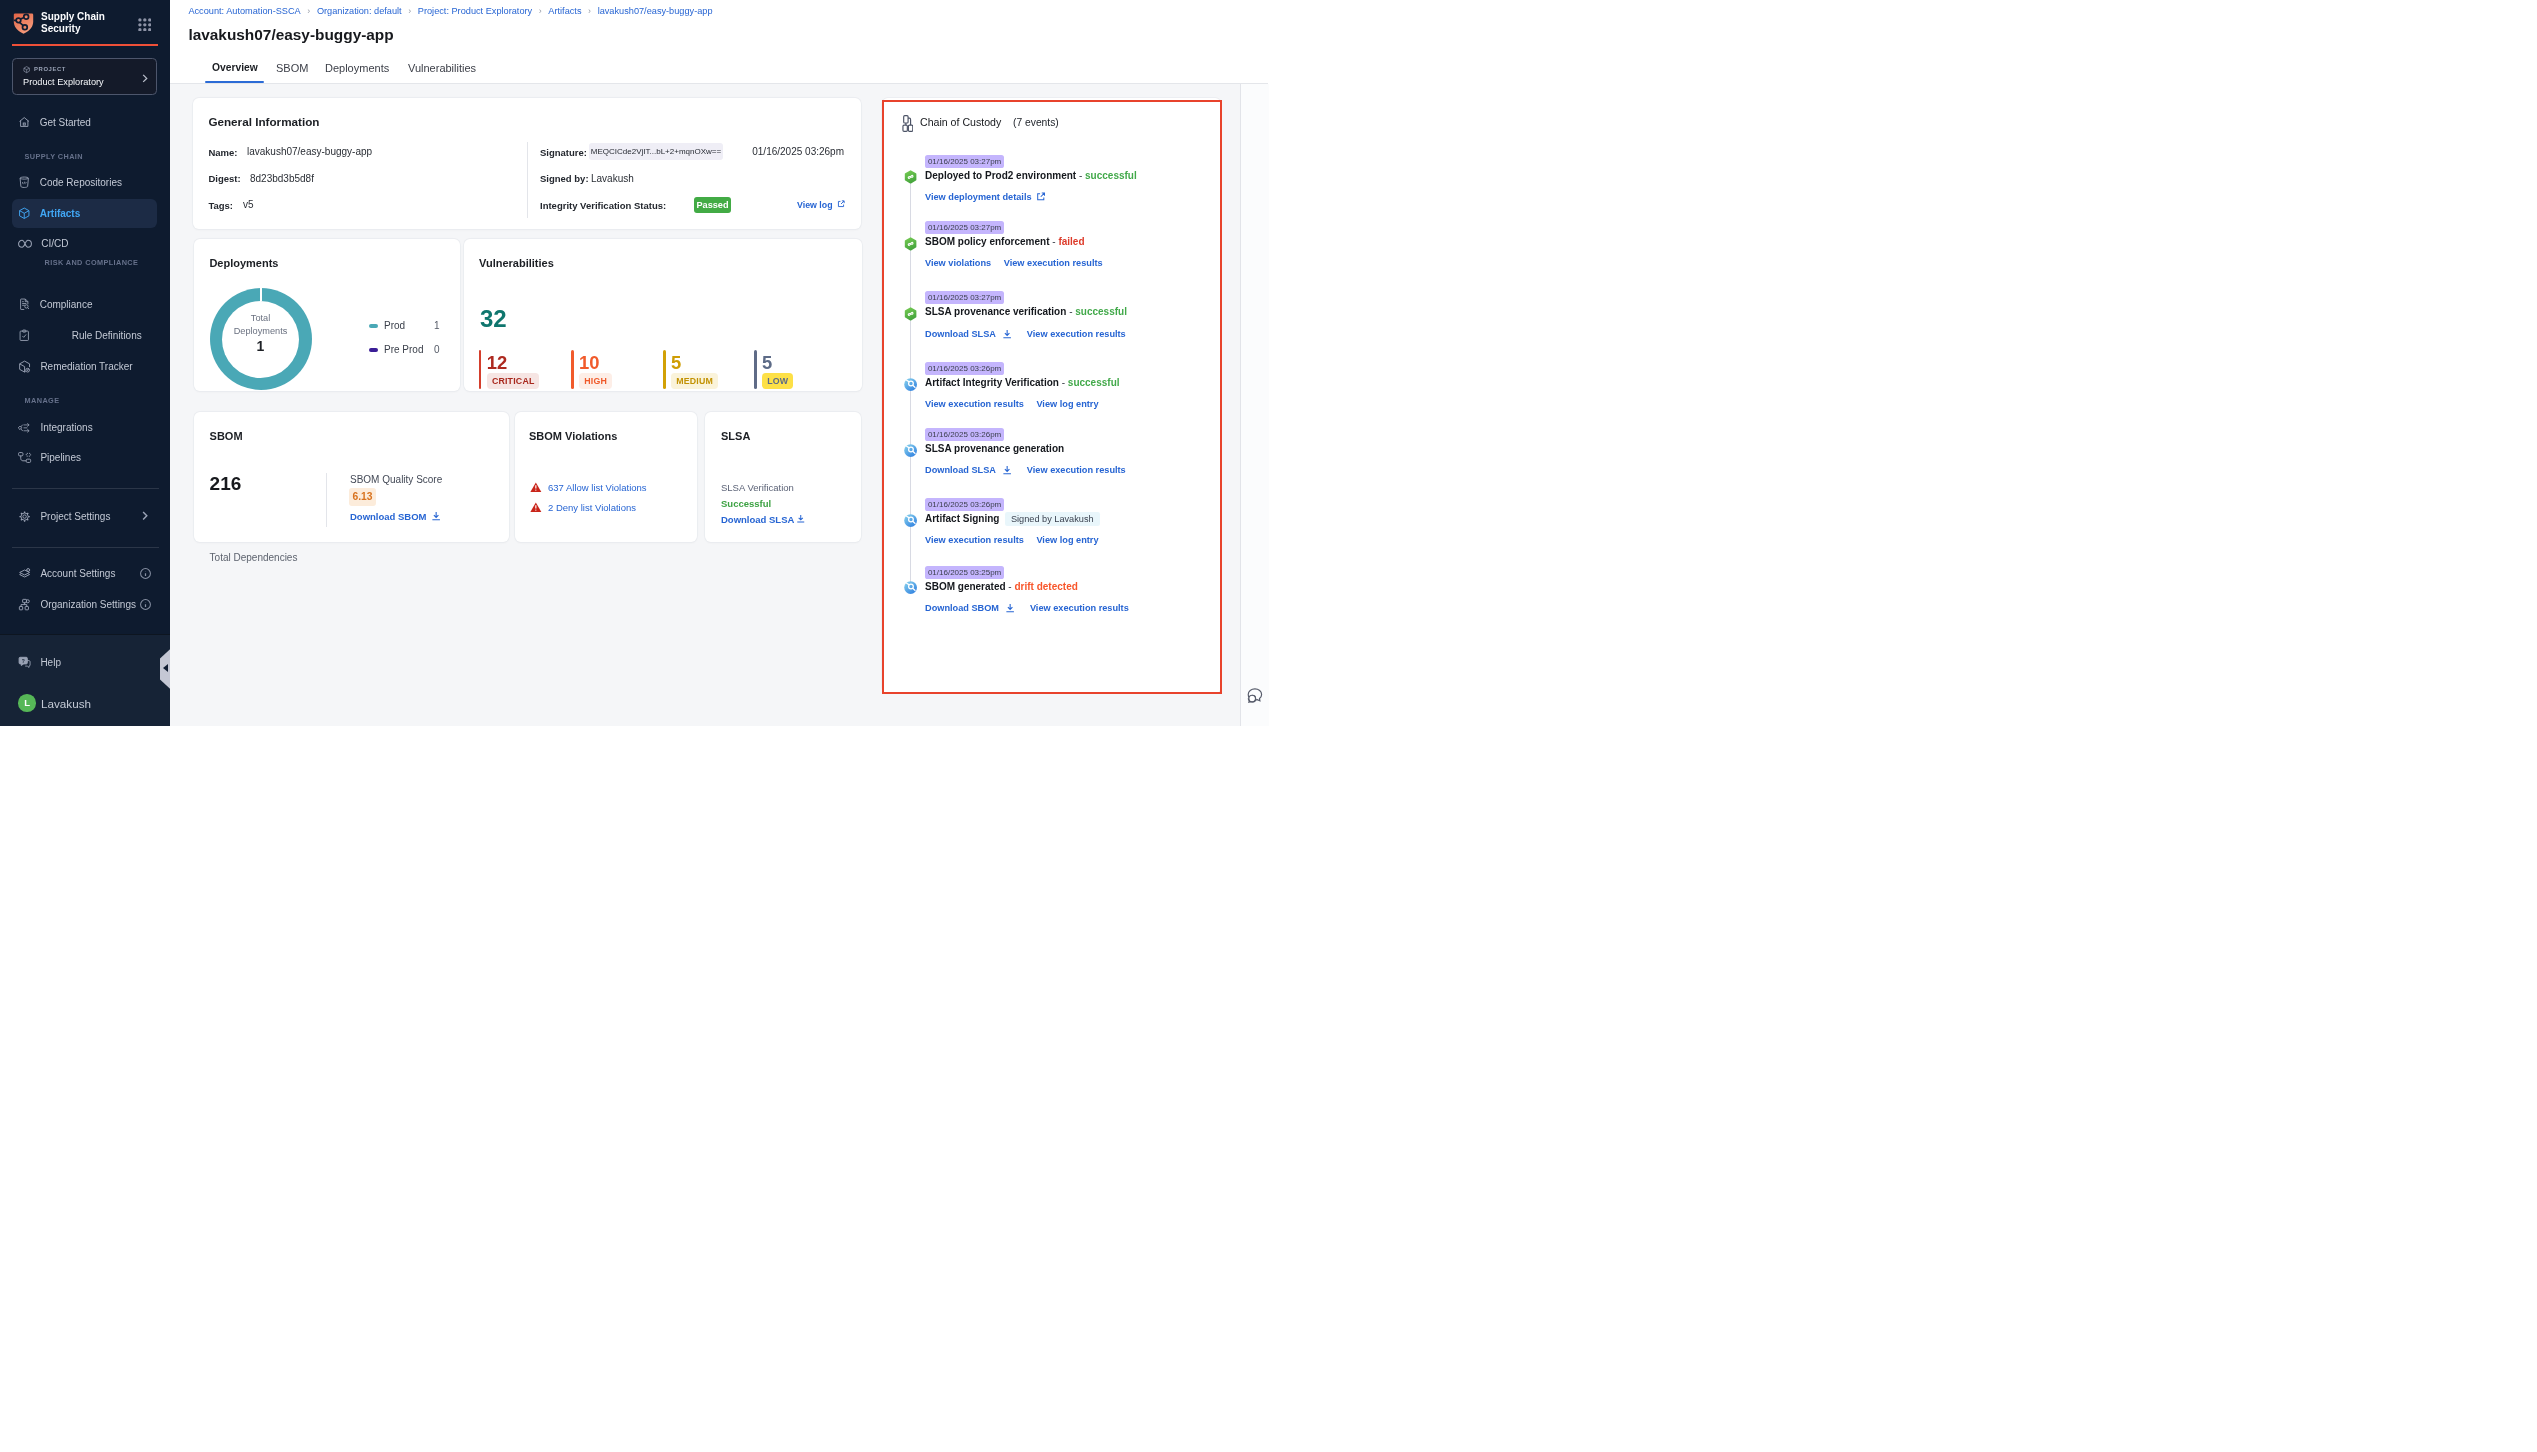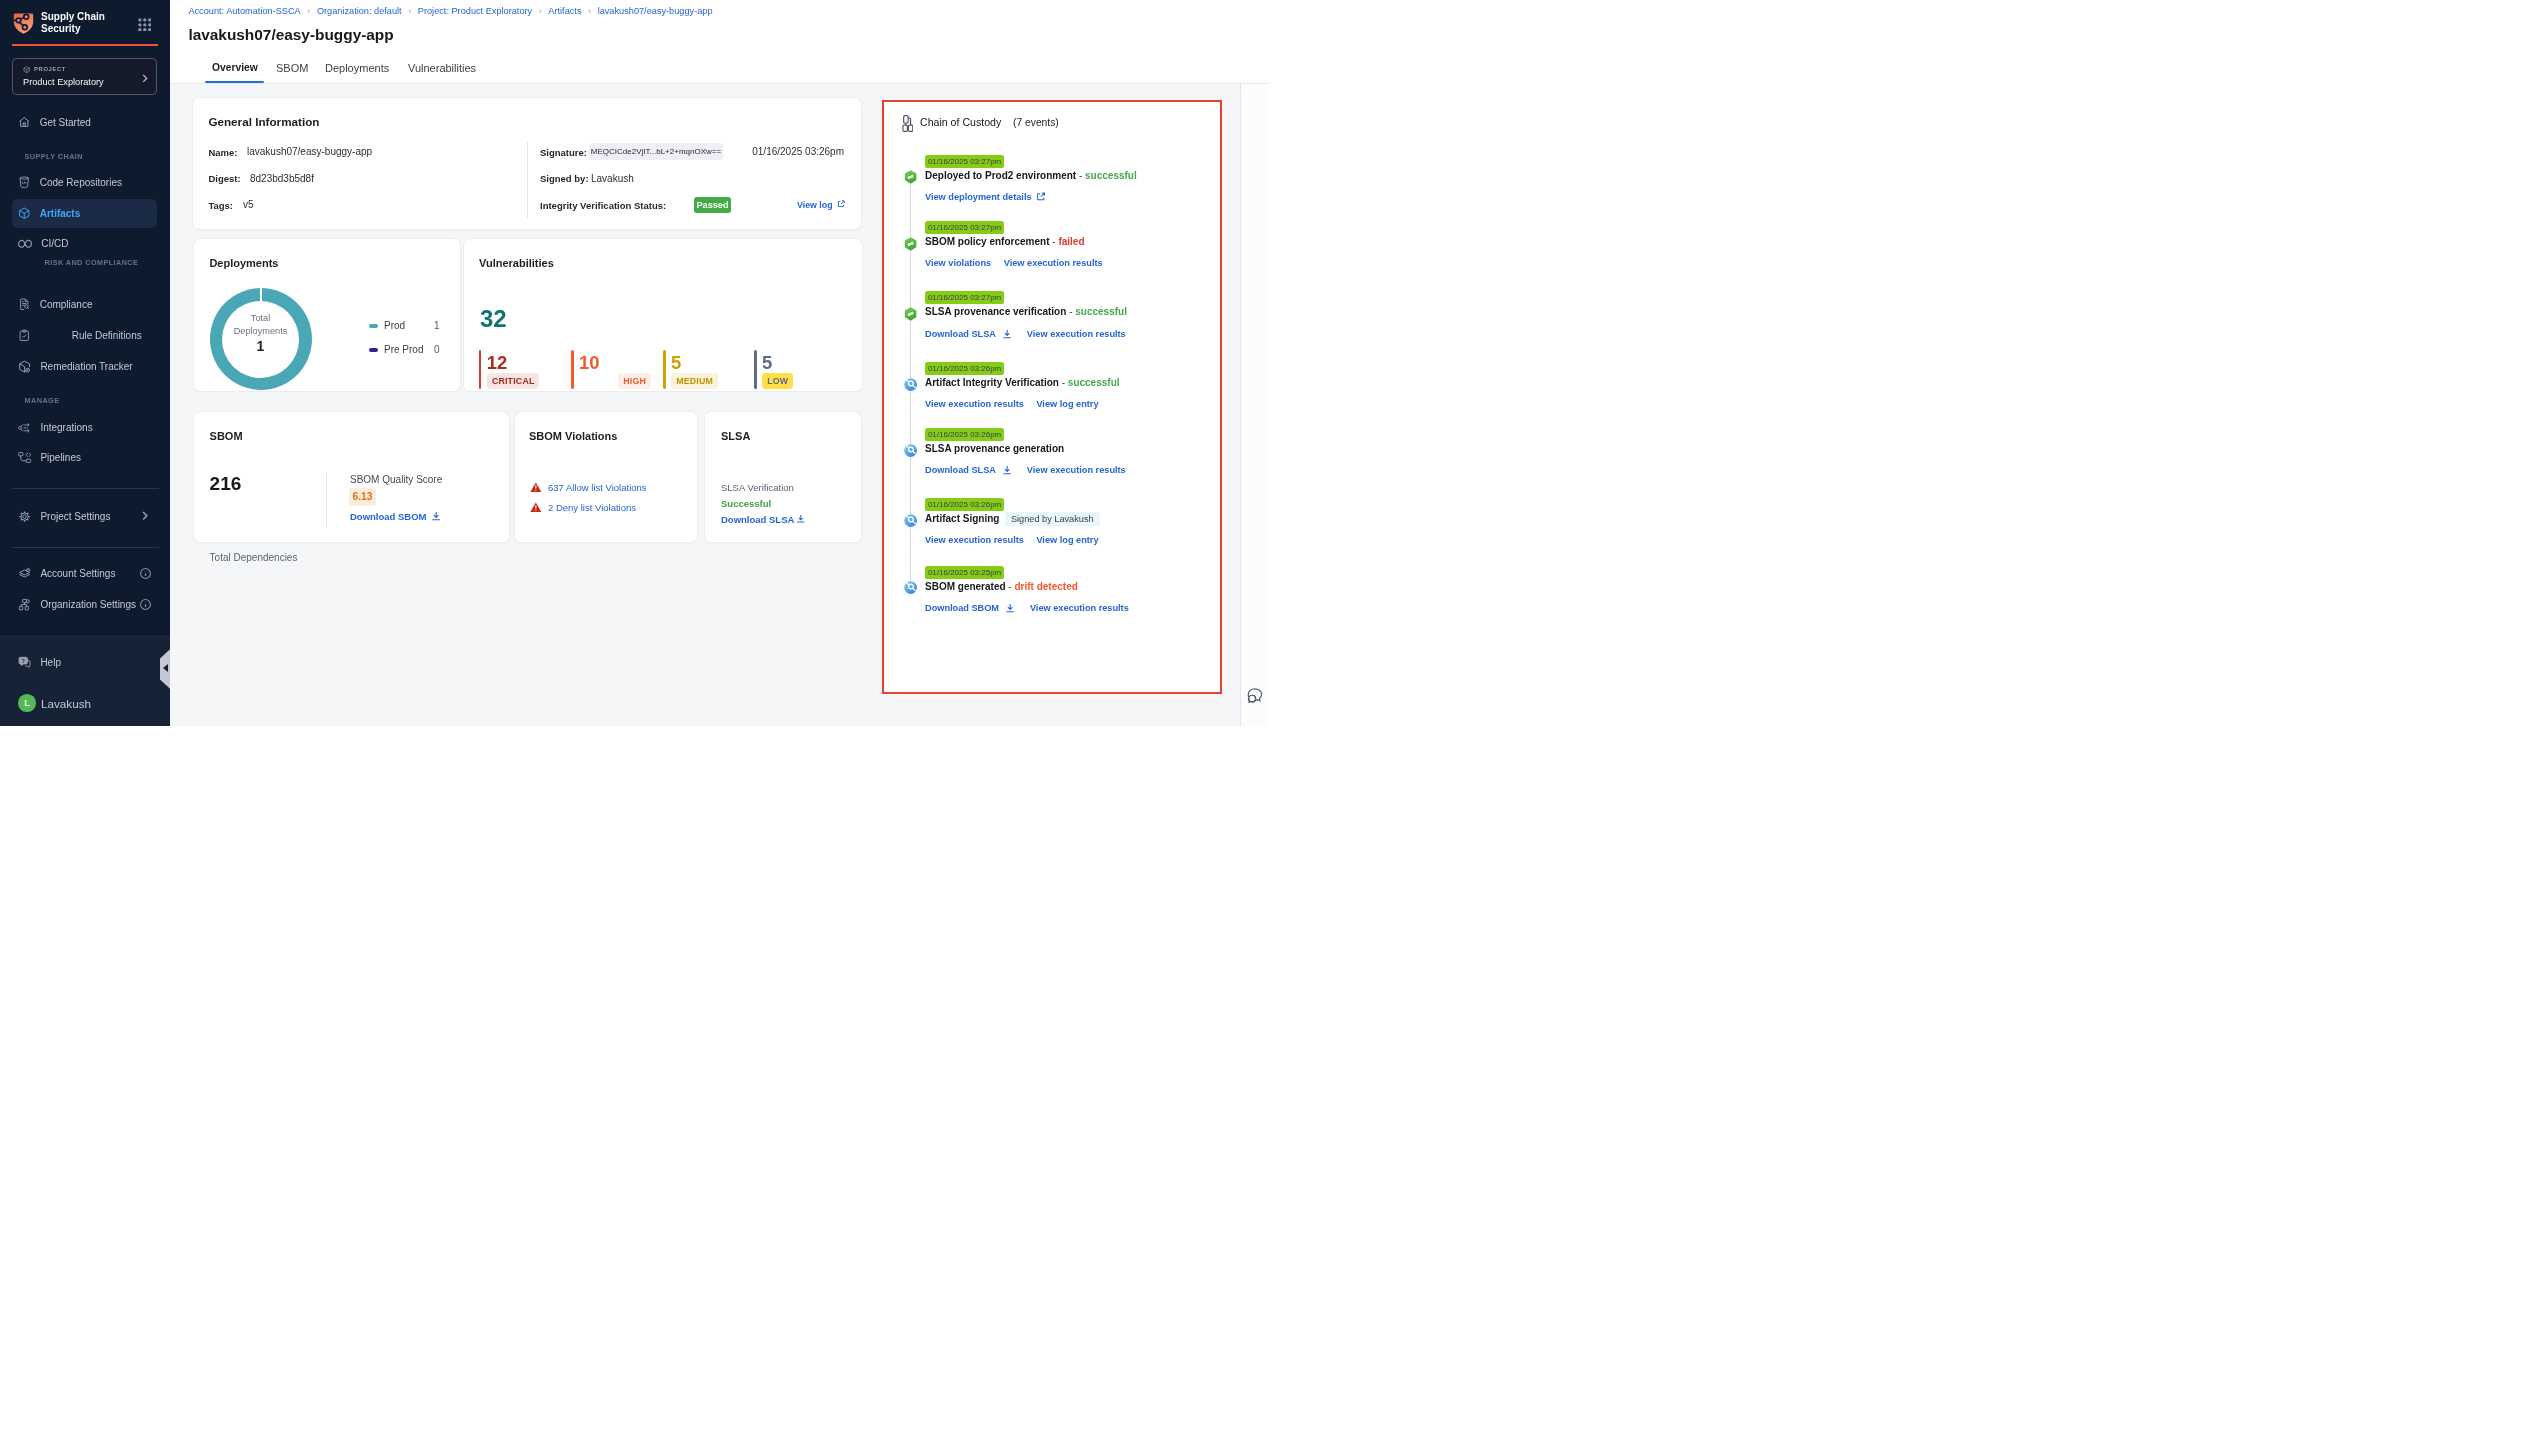--- a/index.html
+++ b/index.html
@@ -42,21 +42,21 @@
 
   
   .vgroup { position:absolute; top:111px; }
   .vbar { position:absolute; left:0; top:0; width:2.6px; height:39px; border-radius:1.5px; }
   .vnum { position:absolute; left:8px; top:1.8px; font-size:18.4px; font-weight:700; }
   .vbadge { position:absolute; left:8.4px; top:23px; height:16px; display:flex; align-items:center; padding:0 4.8px; border-radius:3.7px; font-size:8.8px; font-weight:700; letter-spacing:0.2px; }
 
   
   #cocpanel { position:absolute; left:882px; top:98px; width:339px; height:595px; background:#fff; border-radius:5.9px; box-shadow:0 0 0 0.7px #e9ebef; }
   #redrect { position:absolute; left:882px; top:100px; width:340px; height:594px; border:2.4px solid #e8432c; pointer-events:none; }
-  .ts { position:absolute; left:43px; height:13px; display:flex; align-items:center; padding:0 2.9px; background:#84cc16; border-radius:2.6px; font-size:8px; color:#3a3f4c; }
+  .ts { position:absolute; left:43px; height:13px; display:flex; align-items:center; padding:0 2.9px; background:#c4b5fd; border-radius:2.6px; font-size:8px; color:#3a3f4c; }
   .etitle { position:absolute; left:43px; font-size:10px; font-weight:700; color:#15181d; white-space:nowrap; }
   .elinks { position:absolute; left:43px; font-size:9.2px; font-weight:700; color:#2765d3; white-space:nowrap; display:flex; align-items:center; }
   .eicon { position:absolute; left:21.7px; }
   .succ { color:#42a94a; }
   .fail { color:#dd3b2a;text-align:right; }
   .drift { color:#f8562b; }
   .dash { color:#3c414c; font-weight:400; }
 </style>
 </head>
 <body>
@@ -284,21 +284,21 @@
   <div class="ctitle" style="left:15px; top:17.6px;">Vulnerabilities</div>
   <div class="abs" style="left:16px; top:66px; font-size:24px; font-weight:700; color:#0f766e;">32</div>
   <div class="vgroup" style="left:14.7px;">
     <div class="vbar" style="background:#d43e2c;"></div>
     <div class="vnum" style="color:#ae2a20;">12</div>
     <div class="vbadge" style="background:#f6e5e3; color:#a8281d;">CRITICAL</div>
   </div>
   <div class="vgroup" style="left:107px;">
     <div class="vbar" style="background:#f15b2c;"></div>
     <div class="vnum" style="color:#f15b2c;">10</div>
-    <div class="vbadge" style="background:#fdeee7; color:#ef5a2b;margin-left:39px;">HIGH</div>
+    <div class="vbadge" style="background:#fdeee7; color:#ef5a2b;">HIGH</div>
   </div>
   <div class="vgroup" style="left:199px;">
     <div class="vbar" style="background:#d2a106;"></div>
     <div class="vnum" style="color:#cf9d05;">5</div>
     <div class="vbadge" style="background:#faf3da; color:#c29204;">MEDIUM</div>
   </div>
   <div class="vgroup" style="left:290px;">
     <div class="vbar" style="background:#5f6b87;"></div>
     <div class="vnum" style="color:#5d6b87;">5</div>
     <div class="vbadge" style="background:#fde047; color:#5d6b87;">LOW</div>

